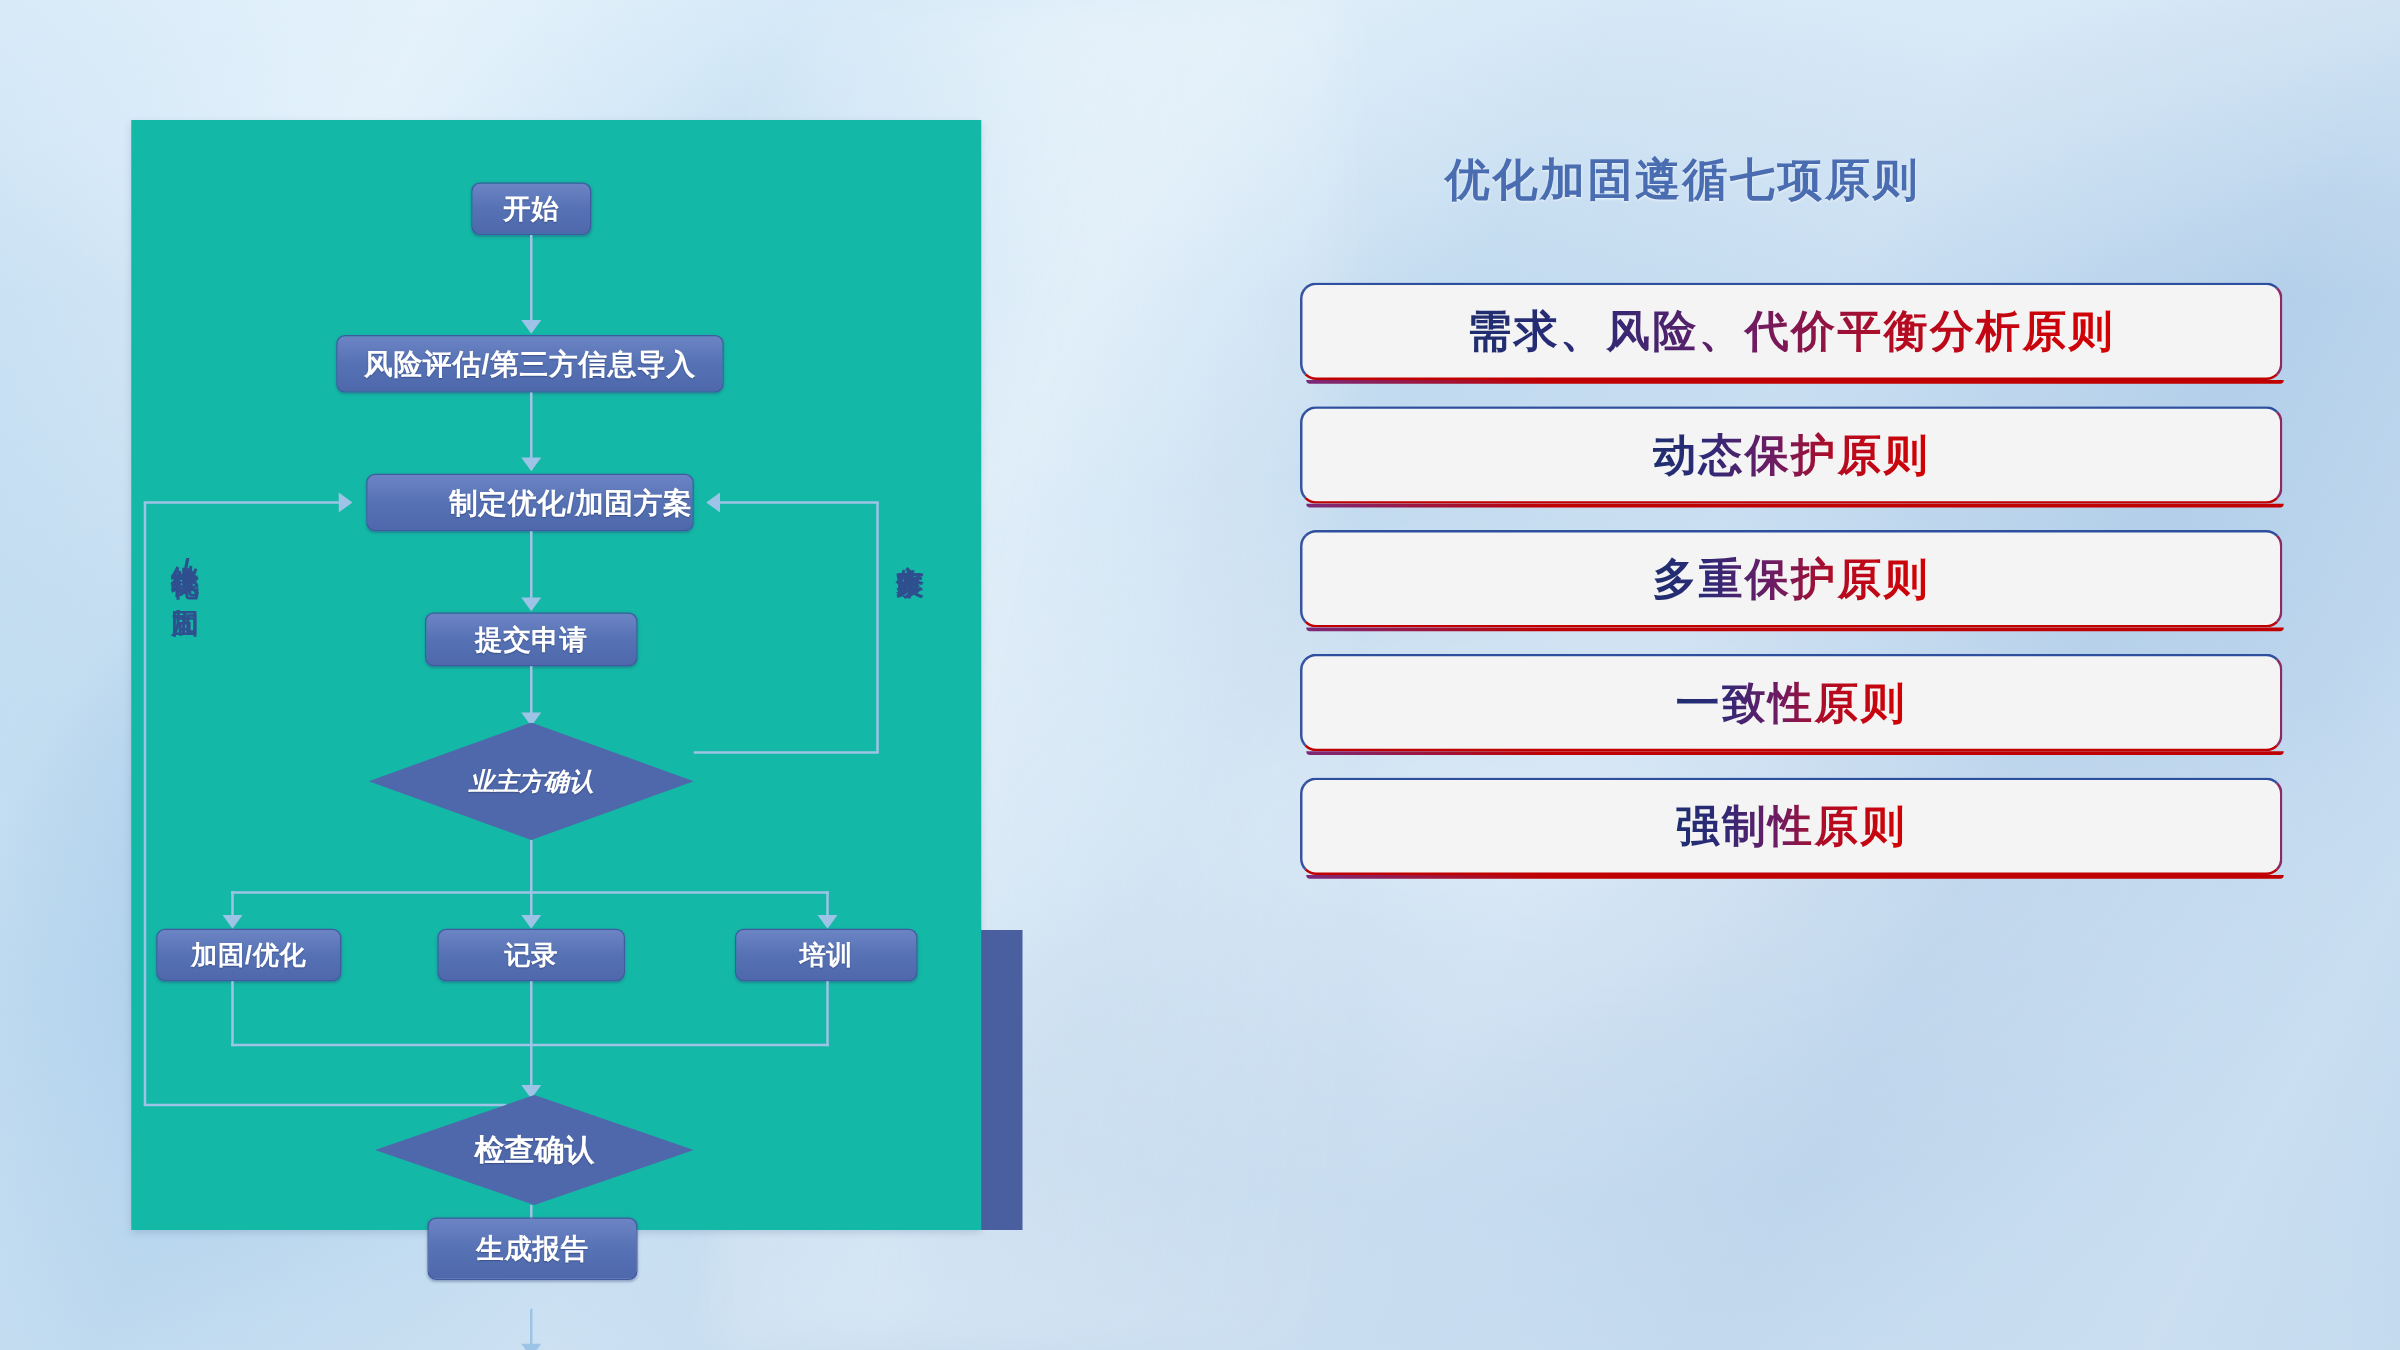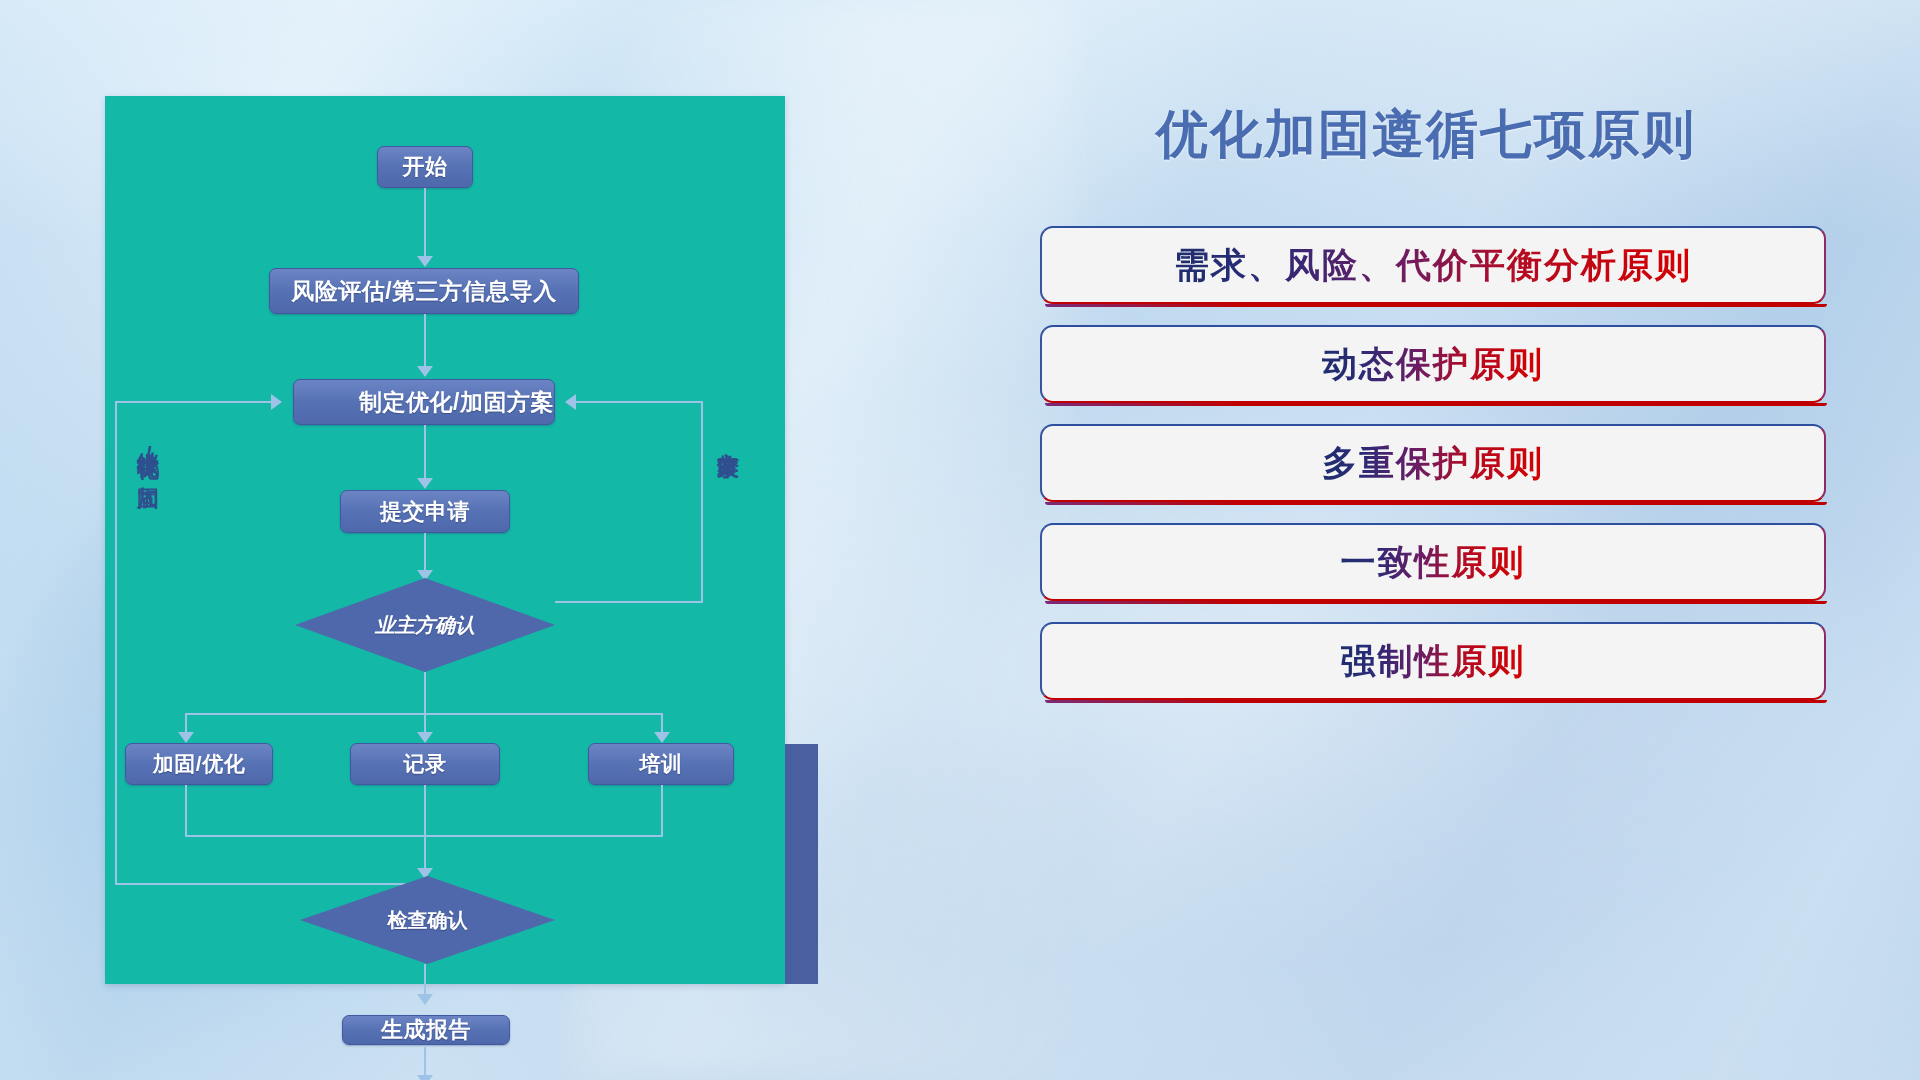--- a/index.html
+++ b/index.html
@@ -115,22 +115,22 @@
     font-size:22px; font-weight:bold;
     letter-spacing:2px;
     line-height:1.05;
   }
 
   
   #right-panel{
     position:absolute; left:1020px; top:0; width:900px; height:1080px; z-index:3;
   }
   .panel-title{
-    position:absolute; left:136px; top:100px;
-    font-size:52px; font-weight:bold;
+    position:absolute; left:136px; top:120px;
+    font-size:36px; font-weight:bold;
     color:#4a6cb0;
     letter-spacing:2px;
     text-shadow:0 1px 2px rgba(255,255,255,0.7);
     white-space:nowrap;
   }
   .principle-list{ position:absolute; left:0; top:226px; width:900px; }
   .principle{
     position:relative;
     width:786px; margin:0 0 21px 20px; height:78px;
     border-radius:13px;
@@ -238,28 +238,28 @@
       <div class="node" style="left:483px; top:647px; width:146px; height:42px; font-size:21px;">
         <span>培训</span>
       </div>
 
       <div class="vline" style="left:80px; top:689px; height:52px;"></div>
       <div class="vline" style="left:556px; top:689px; height:52px;"></div>
       <div class="hline" style="left:80px; top:739px; width:478px;"></div>
       <div class="vline" style="left:319px; top:689px; height:93px;"></div>
       <div class="arrow-d" style="left:312px; top:772px;"></div>
 
-      <div class="diamond" style="left:195px; top:780px; width:255px; height:88px; font-size:20px;">
+      <div class="diamond" style="left:195px; top:780px; width:255px; height:88px; font-size:24px;">
         <span>检查确认</span>
       </div>
 
       <div class="vline" style="left:319px; top:868px; height:40px;"></div>
       <div class="arrow-d" style="left:312px; top:898px;"></div>
 
-      <div class="node" style="left:237px; top:919px; width:168px; height:30px; font-size:22px;">
+      <div class="node" style="left:237px; top:878px; width:168px; height:50px; font-size:22px;">
         <span>生成报告</span>
       </div>
       <div class="vline" style="left:319px; top:951px; height:38px;"></div>
       <div class="arrow-d" style="left:312px; top:979px;"></div>
 
     </div>
   </div>
 </div>
 
 <div id="right-panel">

